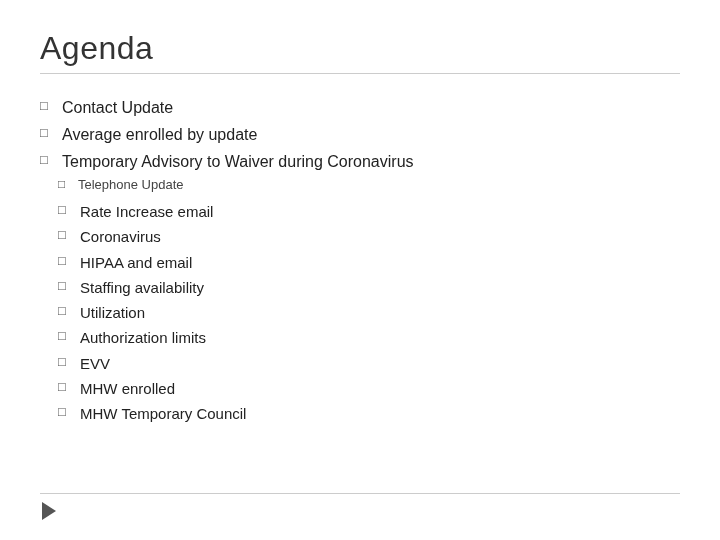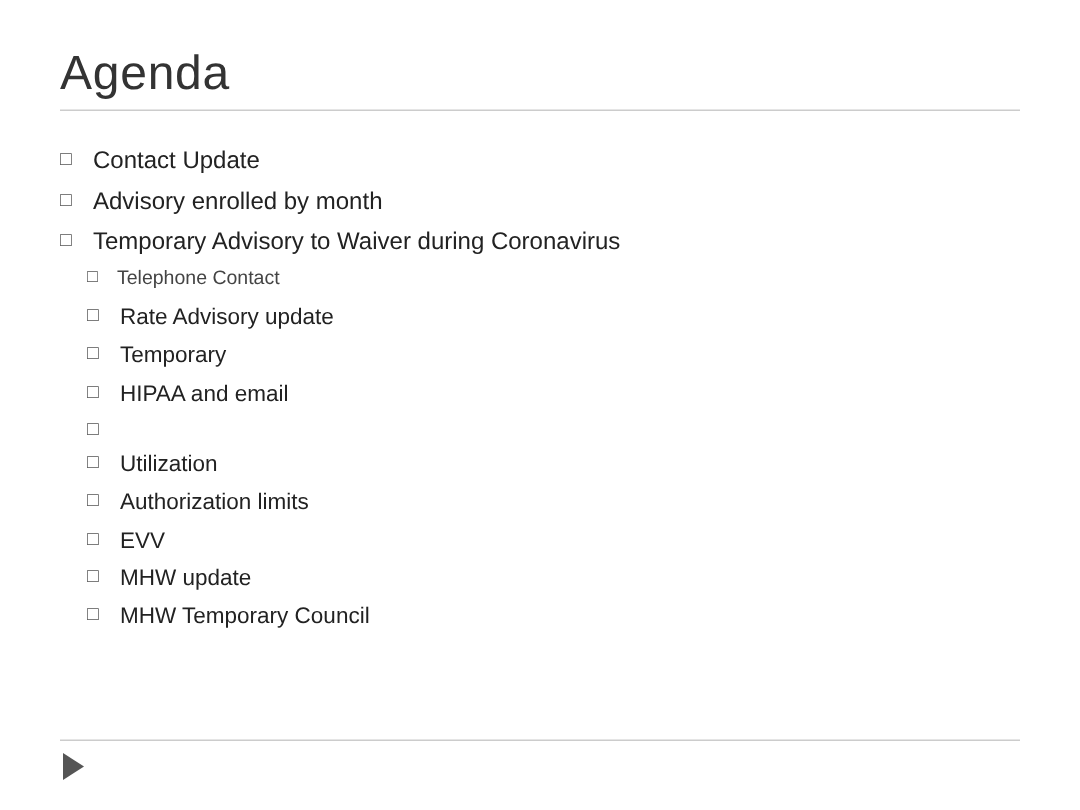--- a/index.html
+++ b/index.html
@@ -124,72 +124,73 @@
 
   <div class="content">
 
     <div class="main-item">
       <span class="bullet">□</span>
       <span>Contact Update</span>
     </div>
 
     <div class="main-item">
       <span class="bullet">□</span>
-      <span>Advisory enrolled by month</span>
+      <span>Average enrolled by update</span>
     </div>
 
     <div class="main-item">
       <span class="bullet">□</span>
       <span>Temporary Advisory to Waiver during Coronavirus</span>
     </div>
 
     <div class="sub-item">
       <span class="sub-bullet">□</span>
-      <span>Telephone Contact</span>
+      <span>Telephone Update</span>
     </div>
 
     <div class="items-group">
 
       <div class="sub-sub-item">
         <span class="bullet">□</span>
-        <span>Rate Advisory update</span>
-      </div>
-
-      <div class="sub-sub-item">
-        <span class="bullet">□</span>
-        <span>Temporary</span>
+        <span>Rate Increase email</span>
+      </div>
+
+      <div class="sub-sub-item">
+        <span class="bullet">□</span>
+        <span>Coronavirus</span>
       </div>
 
       <div class="sub-sub-item">
         <span class="bullet">□</span>
         <span>HIPAA and email</span>
       </div>
 
       <div class="sub-sub-item">
         <span class="bullet">□</span>
+        <span>Staffing availability</span>
       </div>
 
       <div class="sub-sub-item">
         <span class="bullet">□</span>
         <span>Utilization</span>
       </div>
 
       <div class="sub-sub-item">
         <span class="bullet">□</span>
         <span>Authorization limits</span>
       </div>
 
       <div class="sub-sub-item">
         <span class="bullet">□</span>
         <span>EVV</span>
       </div>
 
       <div class="sub-sub-item">
         <span class="bullet">□</span>
-        <span>MHW update</span>
+        <span>MHW enrolled</span>
       </div>
 
       <div class="sub-sub-item">
         <span class="bullet">□</span>
         <span>MHW Temporary Council</span>
       </div>
 
     </div>
   </div>
 

